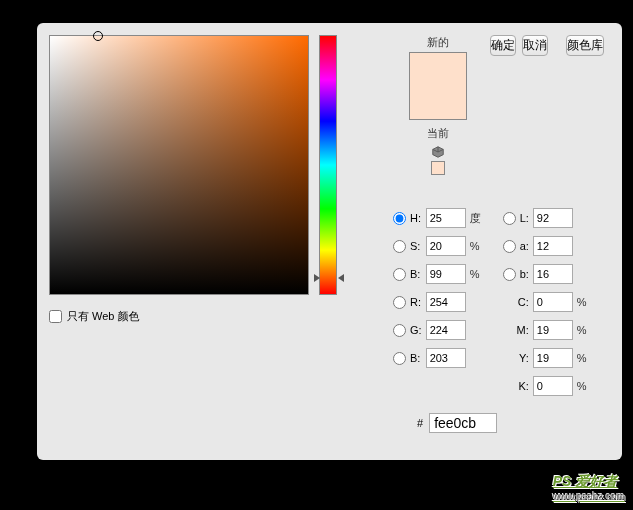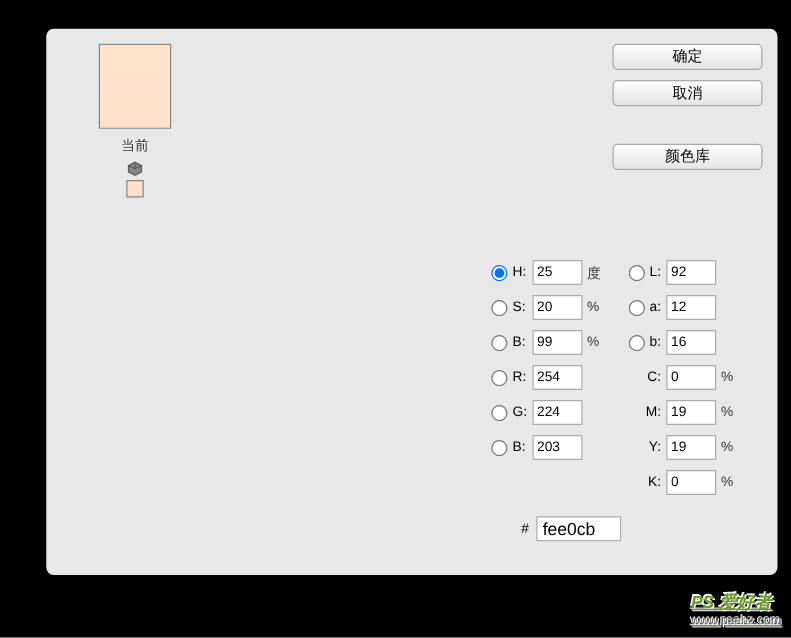--- a/index.html
+++ b/index.html
@@ -16,42 +16,57 @@
 .hue-arrows::after { content: ''; position: absolute; left: -24px; top: -4px; width: 0; height: 0; border-left: 6px solid #555; border-top: 4px solid transparent; border-bottom: 4px solid transparent; }
 .web-only { margin-top: 14px; display: flex; align-items: center; gap: 5px; }
 .web-only input { width: 13px; height: 13px; }
 .mid-col { width: 90px; margin-left: 14px; text-align: center; }
 .swatch-label { font-size: 11px; color: #333; margin-bottom: 2px; }
 .swatch { width: 58px; height: 68px; border: 1px solid #888; margin: 0 auto; display: flex; flex-direction: column; }
 .swatch-new { flex: 1; background: #fee0cb; }
 .swatch-cur { flex: 1; background: #fee0cb; }
 .cube-icon { margin: 4px auto 2px; width: 14px; height: 14px; display: block; }
 .mini-sw { width: 14px; height: 14px; border: 1px solid #888; background: #fee0cb; margin: 2px auto; }
-.right-col { width: 120px; margin-left: auto; display: flex; flex-direction: column; gap: 6px; padding-top: 0; }
+.right-col { width: 120px; margin-left: auto; display: flex; flex-direction: row; gap: 6px; padding-top: 0; }
 .btn { background: linear-gradient(#fdfdfd, #e5e5e5); border: 1px solid #aaa; border-radius: 4px; height: 21px; font-size: 12px; cursor: pointer; }
 .btn:first-child { margin-bottom: 2px; }
 .inputs { position: absolute; left: 356px; top: 185px; display: grid; grid-template-columns: auto 40px auto 14px auto 40px auto; column-gap: 4px; row-gap: 8px; align-items: center; font-size: 11px; }
 .inputs input[type="text"] { width: 40px; height: 20px; border: 1px solid #aaa; padding: 0 3px; font-size: 11px; }
 .inputs input[type="radio"] { margin-right: 2px; }
 .rlabel { display: flex; align-items: center; gap: 2px; white-space: nowrap; }
 .unit { color: #333; }
 .spacer { width: 14px; }
 .hex-row { position: absolute; left: 380px; top: 390px; display: flex; align-items: center; gap: 6px; }
 .hex-row input { width: 68px; height: 20px; border: 1px solid #aaa; padding: 0 4px; font-size: 14px; }
 .watermark { position: absolute; right: 8px; bottom: 8px; color: #6b9b2e; font-size: 14px; font-style: italic; font-weight: bold; text-shadow: 1px 1px 0 #fff, -1px -1px 0 #fff; text-decoration: underline; }
 .watermark .url { display: block; font-size: 10px; color: #888; font-style: normal; font-weight: normal; }
 </style>
 </head>
 <body>
 
 <div class="dialog">
   <div class="content">
 
+    <div class="left-col">
+      <div class="picker-area">
+        <div class="color-field">
+          <div class="marker"></div>
+        </div>
+        <div class="hue-slider">
+          <div class="hue-arrows"></div>
+        </div>
+      </div>
+      <label class="web-only">
+        <input type="checkbox" style="">
+        <span>只有 Web 颜色</span>
+      </label>
+    </div>
 
     <div class="mid-col">
+      <div class="swatch-label">新的</div>
       <div class="swatch">
         <div class="swatch-new"></div>
         <div class="swatch-cur"></div>
       </div>
       <div class="swatch-label" style="margin-top:6px">当前</div>
       <svg class="cube-icon" viewBox="0 0 16 16">
           <polygon points="8,2 14,5 14,11 8,14 2,11 2,5" fill="#888" stroke="#555"></polygon>
           <line x1="8" y1="2" x2="8" y2="8" stroke="#555"></line>
           <line x1="2" y1="5" x2="8" y2="8" stroke="#555"></line>
           <line x1="14" y1="5" x2="8" y2="8" stroke="#555"></line>

